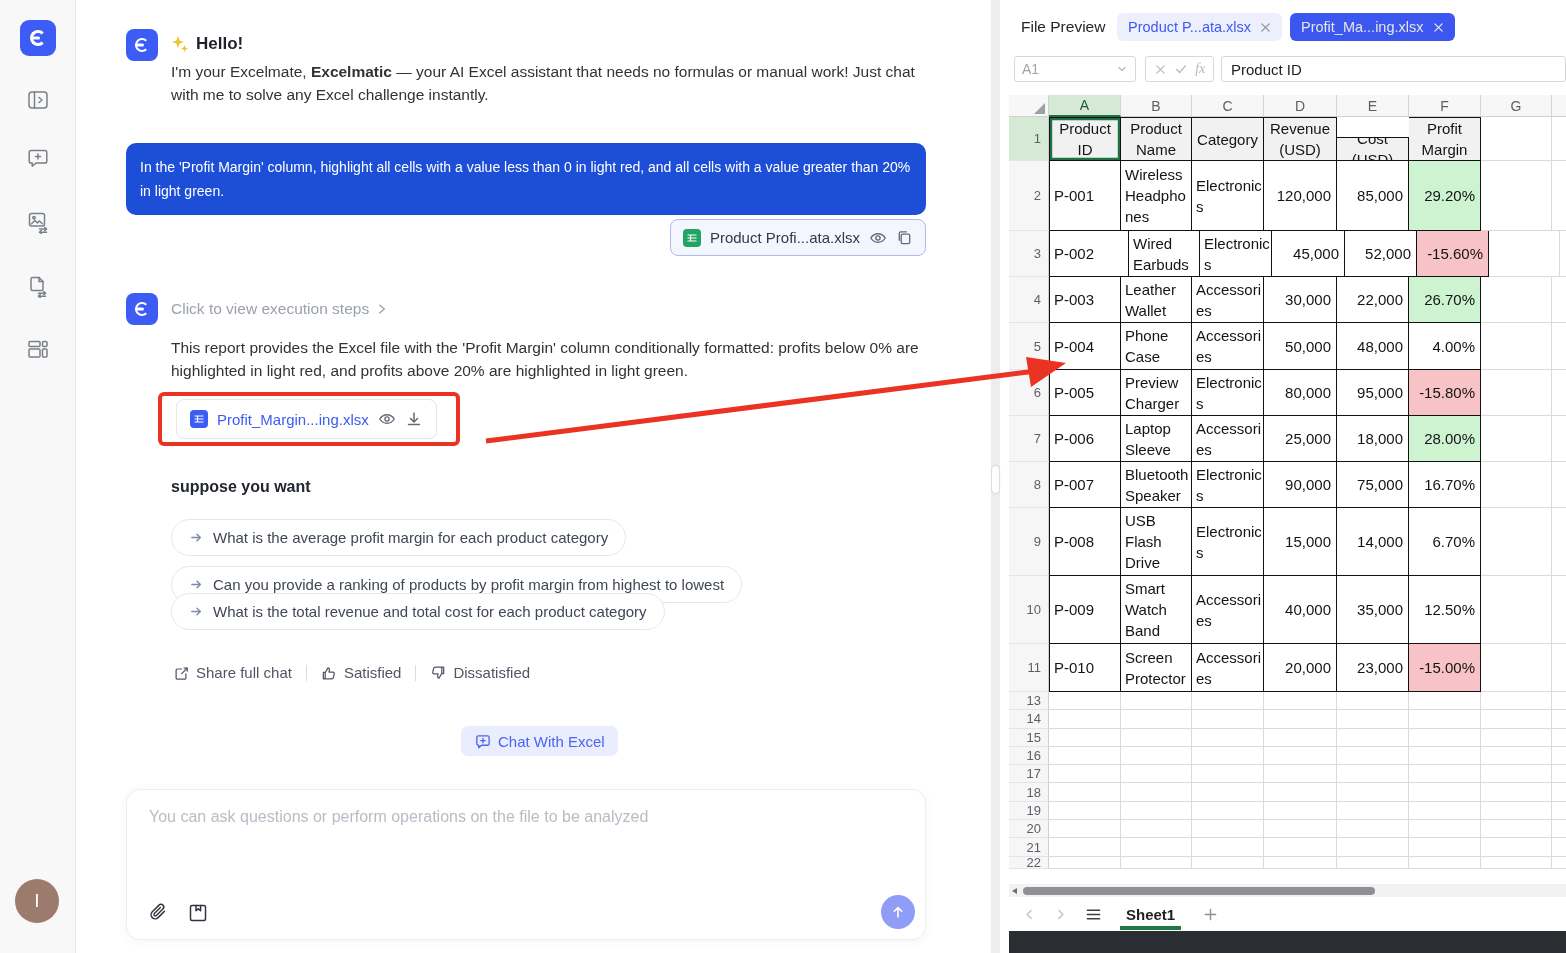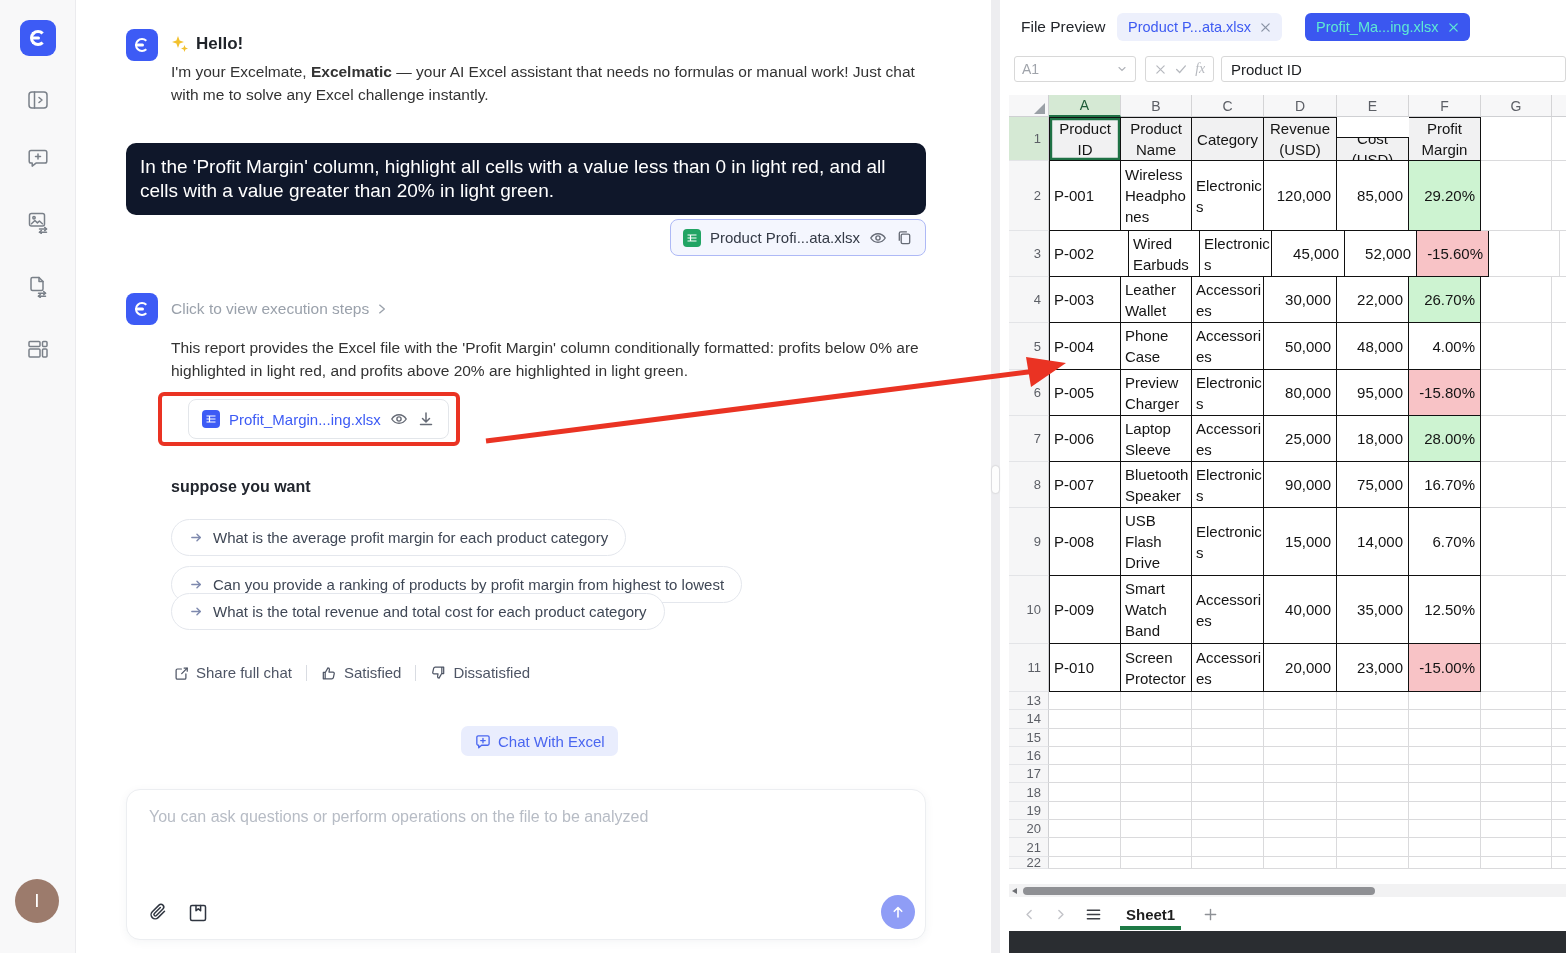--- a/index.html
+++ b/index.html
@@ -20,25 +20,25 @@
         color:#fff;display:flex;align-items:center;justify-content:center;font-size:19px;}
 
   
   .chat{position:absolute;left:76px;top:0;width:924px;height:953px;background:#fff;}
   .chat-scroll{position:absolute;right:0;top:0;width:9px;height:100%;background:#ededf0;}
   .chat-scroll .thumb{position:absolute;left:1px;top:466px;width:7px;height:27px;background:#fdfdfd;border-radius:4px;box-shadow:0 0 2px rgba(0,0,0,.25);}
   .avatar{position:absolute;width:32px;height:32px;border-radius:8px;background:#3d5bf5;display:flex;align-items:center;justify-content:center;}
   .avatar .eglyph{width:14px;height:14px;border-width:2.6px;}
   .hello-row{position:absolute;left:95px;top:34px;display:flex;align-items:center;gap:7px;font-size:17px;font-weight:bold;color:#1f2329;}
   .intro{position:absolute;left:95px;top:60px;width:756px;font-size:15.5px;line-height:23px;color:#333;}
-  .user-bubble{position:absolute;left:50px;top:143px;width:800px;border-radius:10px;background:#0f172a;color:#fff;
-        padding:12px 14px;font-size:19px;line-height:24px;}
+  .user-bubble{position:absolute;left:50px;top:143px;width:800px;border-radius:10px;background:#1d4ed8;color:#fff;
+        padding:12px 14px;font-size:14px;line-height:24px;}
   .chip{display:flex;align-items:center;gap:9px;border-radius:8px;font-size:15px;}
   .chip-user{position:absolute;right:74px;top:219px;height:37px;padding:0 12px;background:#f4f6fe;border:1px solid #aeb9f6;color:#343a46;}
-  .chip-result{position:absolute;left:100px;top:399px;height:40px;padding:0 13px;background:#fff;border:1px solid #e3e6ea;color:#3d5bf5;margin-left:12px;}
+  .chip-result{position:absolute;left:100px;top:399px;height:40px;padding:0 13px;background:#fff;border:1px solid #e3e6ea;color:#3d5bf5;}
   .xlsx-ic{width:18px;height:18px;border-radius:4px;display:flex;align-items:center;justify-content:center;flex:none;}
   .xlsx-green{background:#21a464;} .xlsx-blue{background:#3d5bf5;}
   .chip .act{color:#666b76;cursor:pointer;}
   .exec-row{position:absolute;left:95px;top:300px;display:flex;align-items:center;gap:6px;color:#9aa1ab;font-size:15.5px;}
   .result-p{position:absolute;left:95px;top:336px;width:760px;font-size:15.5px;line-height:23px;color:#333;}
   .red-rect{position:absolute;left:82px;top:392px;width:302px;height:54px;border:4px solid #ea3323;border-radius:6px;z-index:5;pointer-events:none;}
   .suppose{position:absolute;left:95px;top:478px;font-size:16px;font-weight:bold;color:#22262e;}
   .pill{position:absolute;left:95px;height:37px;display:inline-flex;align-items:center;gap:9px;padding:0 17px;
         border:1px solid #e4e7ed;border-radius:19px;background:#fff;font-size:15px;color:#3f4755;cursor:pointer;white-space:nowrap;}
   .actions{position:absolute;left:97px;top:664px;display:flex;align-items:center;font-size:15px;color:#4e5565;}
@@ -55,21 +55,21 @@
   .in-ic svg{stroke:currentColor;fill:none;stroke-width:1.5;stroke-linecap:round;stroke-linejoin:round;}
   .send-btn{position:absolute;right:10px;bottom:10px;width:34px;height:34px;border-radius:50%;background:#8f9df6;
         display:flex;align-items:center;justify-content:center;cursor:pointer;}
 
   
   .preview{position:absolute;left:1009px;top:0;width:557px;height:953px;background:#fff;}
   .pv-title{position:absolute;left:12px;top:18px;font-size:15.5px;color:#23262b;}
   .pv-tab{position:absolute;top:13px;height:28px;display:inline-flex;align-items:center;gap:9px;padding:0 11px;
         border-radius:6px;font-size:14.5px;cursor:pointer;white-space:nowrap;}
   .pv-tab.inactive{left:108px;background:#edf0fc;color:#3d5af2;}
-  .pv-tab.active{left:296px;background:#3b57f0;color:#5eead4;}
+  .pv-tab.active{left:281px;background:#3b57f0;color:#e5e5e5;}
   .pv-tab svg{stroke:currentColor;stroke-width:1.4;stroke-linecap:round;}
   .pv-tab.inactive svg{stroke:#8a93a5;}
   .fbar{position:absolute;left:0;top:56px;right:0;height:30px;}
   .namebox{position:absolute;left:5px;top:0;width:122px;height:26px;border:1px solid #d8d8d8;border-radius:3px;
         display:flex;align-items:center;justify-content:space-between;padding:0 7px;font-size:14px;color:#a0a4ab;background:#fff;}
   .fbtns{position:absolute;left:136px;top:0;width:69px;height:26px;border:1px solid #d8d8d8;border-radius:3px;
         display:flex;align-items:center;justify-content:space-around;padding:0 4px;color:#b6b9bf;background:#fff;}
   .fbtns svg{stroke:currentColor;stroke-width:1.5;stroke-linecap:round;fill:none;}
   .fx{font-style:italic;font-family:"Liberation Serif",serif;font-size:14px;}
   .finput{position:absolute;left:212px;top:0;right:0;height:26px;border:1px solid #d8d8d8;border-radius:3px;

